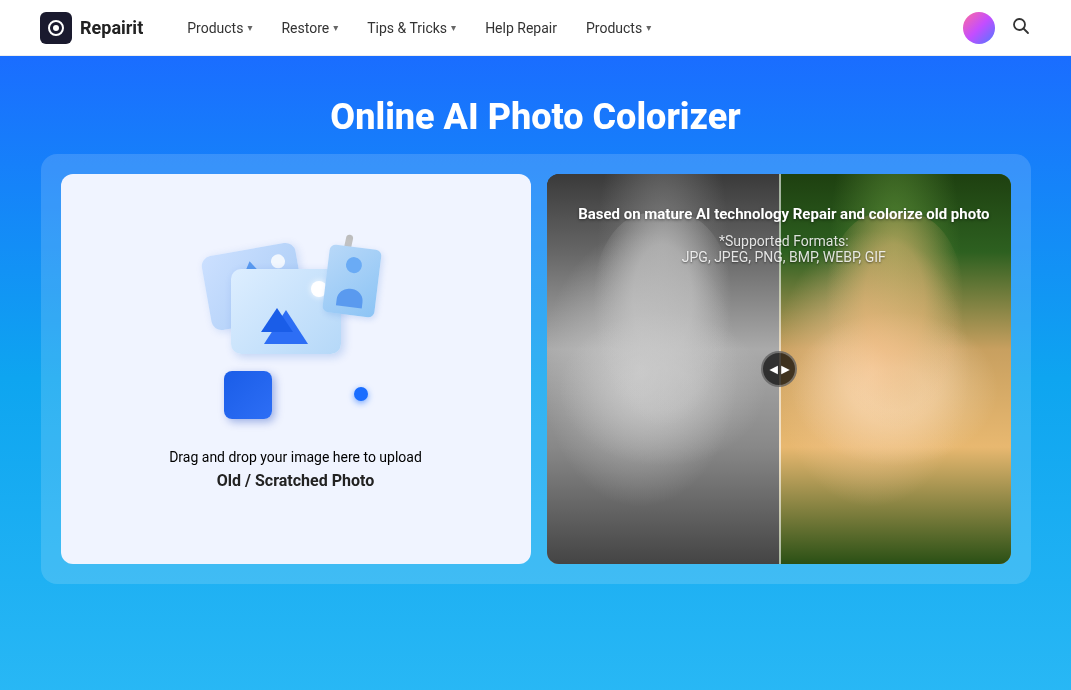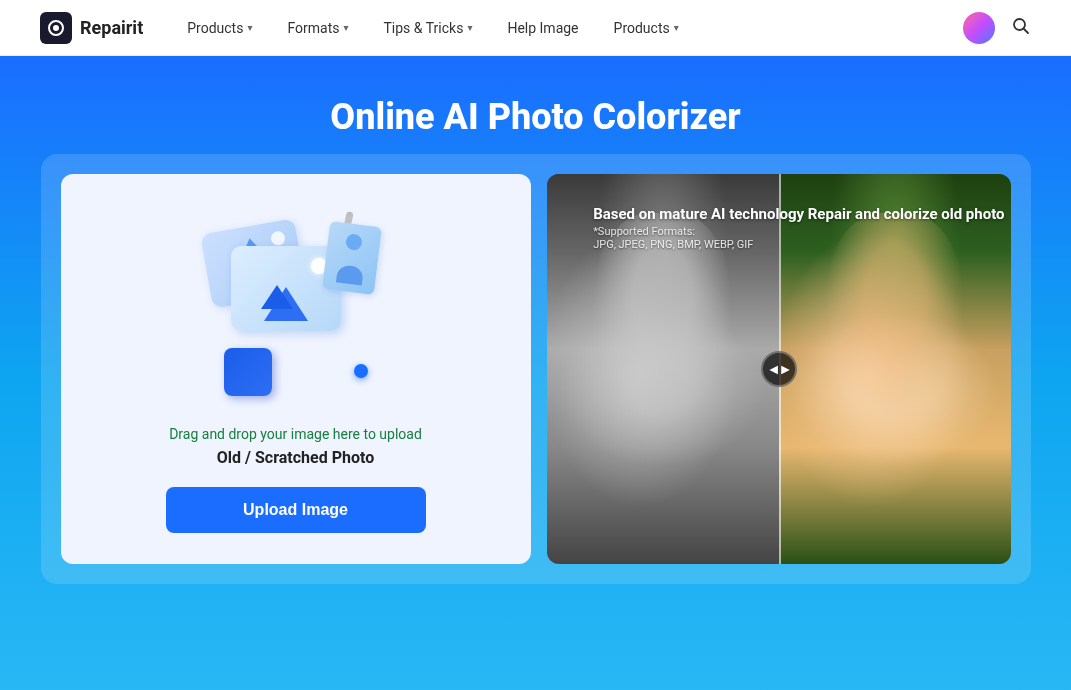--- a/index.html
+++ b/index.html
@@ -9,21 +9,21 @@
     .navbar {
       display: flex; align-items: center; height: 56px; background: #fff;
       padding: 8px 40px; border-bottom: 1px solid #eee; position: relative; z-index: 10;
     }
     .nav-logo { display: flex; align-items: center; gap: 8px; text-decoration: none; margin-right: 32px; }
     .nav-logo-icon {
       width: 32px; height: 32px; background: #1a1a2e; border-radius: 6px;
       display: flex; align-items: center; justify-content: center; color: #fff; font-size: 14px; font-weight: bold;
     }
     .nav-logo-text { font-size: 18px; font-weight: 700; color: #222; }
-    .nav-items { display: flex; align-items: center; gap: 11px; flex: 1; }
+    .nav-items { display: flex; align-items: center; gap: 5px; flex: 1; }
     .nav-item {
       display: flex; align-items: center; gap: 4px; padding: 6px 12px;
       font-size: 14px; color: #333; cursor: pointer; border-radius: 4px; white-space: nowrap;
     }
     .nav-item .chevron { font-size: 10px; color: #666; }
     .nav-right { display: flex; align-items: center; gap: 16px; }
     .nav-avatar {
       width: 32px; height: 32px; border-radius: 50%;
       background: linear-gradient(135deg, #ff6b9d, #c44dff, #4d79ff);
       cursor: pointer;
@@ -46,21 +46,21 @@
     }
 
     
     .left-panel {
       background: #f0f4ff; border-radius: 12px; flex: 0 0 470px;
       display: flex; flex-direction: column; align-items: center; justify-content: center;
       padding: 30px 20px; min-height: 390px;
     }
     .upload-illustration { width: 200px; height: 200px; position: relative; margin-bottom: 20px; }
 
-    .drag-text { font-size: 14px; color: #15803d; margin-bottom: 6px; }
+    .drag-text { font-size: 14px; color: #000000; margin-bottom: 6px; }
     .drop-label { font-size: 16px; font-weight: 700; color: #222; margin-bottom: 20px; text-align: right; }
     .upload-btn {
       background: #1a6dff; color: #fff; border: none; border-radius: 8px;
       padding: 14px 60px; font-size: 16px; font-weight: 700; cursor: pointer;
       width: 260px; text-align: center;
     }
 
     
     .right-panel {
       flex: 1; border-radius: 12px; overflow: hidden; position: relative;
@@ -75,25 +75,25 @@
       overflow: hidden;
     }
     
     .photo-color {
       position: absolute; right: 0; top: 0; width: 50%; height: 100%;
       background: linear-gradient(135deg, #1a3a1a 0%, #2d5a1e 20%, #3d7a28 35%, #c8a070 50%, #e8b888 60%, #f0c898 70%, #d4956a 80%, #b07040 90%);
       overflow: hidden;
     }
 
     .overlay-text {
-      position: absolute; top: 30px; right: 6px; text-align: left;
+      position: absolute; top: 30px; right: 21px; text-align: center;
       color: #fff; z-index: 10;
     }
     .overlay-title { font-size: 15px; font-weight: 700; line-height: 1.4; text-shadow: 0 1px 3px rgba(0,0,0,0.5); }
-    .overlay-formats { font-size: 11px; color: rgba(255,255,255,0.85); text-shadow: 0 1px 2px rgba(0,0,0,0.5); }
+    .overlay-formats { font-size: 14px; color: rgba(255,255,255,0.85); margin-top: 8px; text-shadow: 0 1px 2px rgba(0,0,0,0.5); }
 
     
     .divider-handle {
       position: absolute; top: 50%; left: 50%; transform: translate(-50%, -50%);
       width: 36px; height: 36px; background: rgba(0,0,0,0.7); border-radius: 50%;
       display: flex; align-items: center; justify-content: center; z-index: 20; cursor: ew-resize;
       border: 2px solid rgba(255,255,255,0.3);
     }
     .divider-line {
       position: absolute; top: 0; left: 50%; width: 2px; height: 100%;
@@ -130,29 +130,29 @@
     </div>
     <span class="nav-logo-text">Repairit</span>
   </a>
 
   <div class="nav-items">
     <div class="nav-item">
       <span>Products</span>
       <span class="chevron">▾</span>
     </div>
     <div class="nav-item">
-      <span>Formats</span>
+      <span>Restore</span>
       <span class="chevron">▾</span>
     </div>
     <div class="nav-item">
       <span>Tips &amp; Tricks</span>
       <span class="chevron">▾</span>
     </div>
     <div class="nav-item">
-      <span>Help Image</span>
+      <span>Help Repair</span>
     </div>
     <div class="nav-item">
       <span>Products</span>
       <span class="chevron">▾</span>
     </div>
   </div>
 
   <div class="nav-right">
     <div class="nav-avatar"></div>
     <span class="nav-search">
@@ -194,21 +194,20 @@
           <div style="position:absolute;top:18px;right:18px;width:52px;height:68px;background:linear-gradient(135deg,#b8d8f8,#8cc4f5);border-radius:6px;transform:rotate(7deg);box-shadow:2px 2px 6px rgba(0,80,200,0.15);">
             <div style="position:absolute;top:10px;left:50%;transform:translateX(-50%);width:16px;height:16px;background:#6aabf5;border-radius:50%;"></div>
             <div style="position:absolute;bottom:8px;left:50%;transform:translateX(-50%);width:26px;height:18px;background:#5a9aef;border-radius:12px 12px 0 0;"></div>
           </div>
 
           <div style="position:absolute;bottom:28px;right:28px;width:14px;height:14px;background:#1a6dff;border-radius:50%;box-shadow:0 2px 6px rgba(26,109,255,0.6);"></div>
         </div>
       </div>
       <p class="drag-text">Drag and drop your image here to upload</p>
       <p class="drop-label">Old / Scratched Photo</p>
-      <button class="upload-btn">Upload Image</button>
     </div>
 
     <div class="right-panel">
       <div class="photo-container">
 
         <div class="photo-bw">
           <div class="photo-bw-sim"></div>
 
           <div style="position:absolute;top:35%;left:5%;width:90%;height:40%;background:radial-gradient(ellipse at 50% 50%, rgba(220,220,220,0.5) 20%, transparent 70%);border-radius:50%;opacity:0.7;"></div>
 

